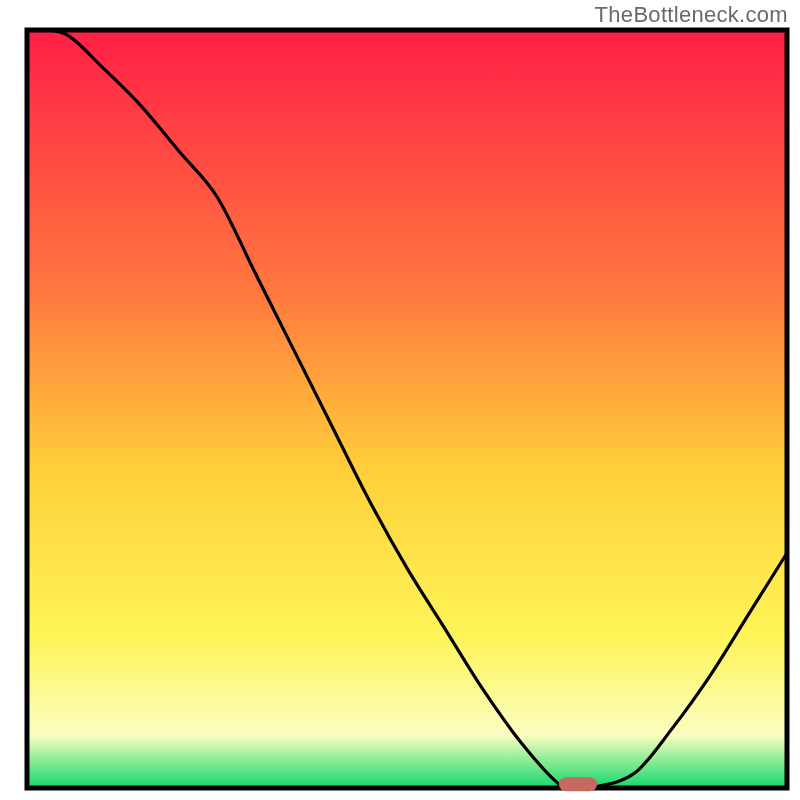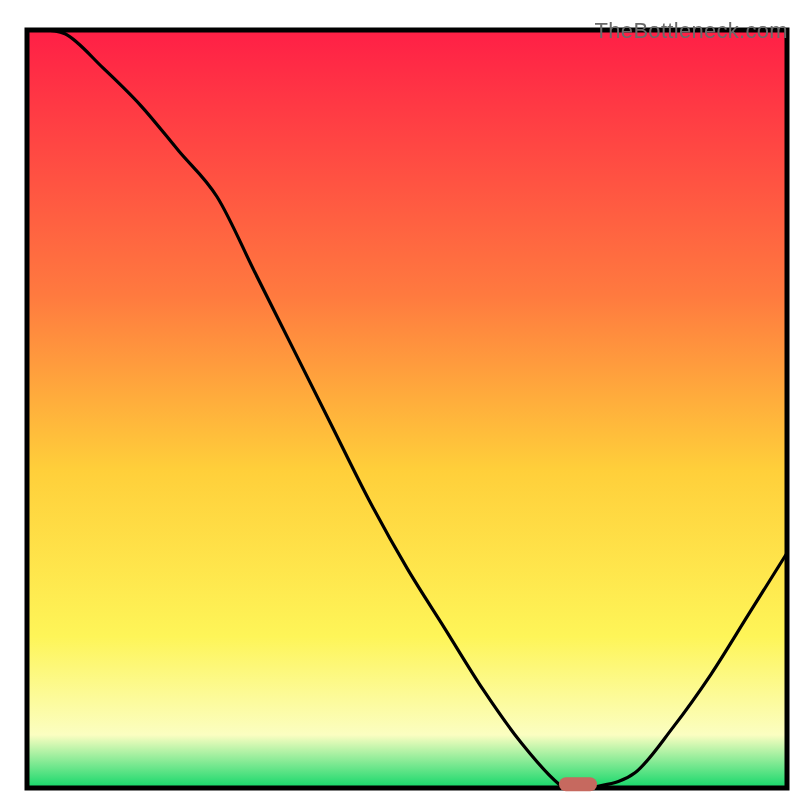--- a/index.html
+++ b/index.html
@@ -18,21 +18,20 @@
   }
   .watermark {
     position: absolute;
     top: 2px;
     right: 12px;
     color: #6a6a6a;
     font-size: 22px;
     font-weight: 400;
     letter-spacing: 0.3px;
     z-index: 5;
-    margin-top: 16px;
   }
   svg { display: block; }
 </style>
 </head>
 <body>
 
 <div class="stage">
 
   <div class="watermark">TheBottleneck.com</div>
 

